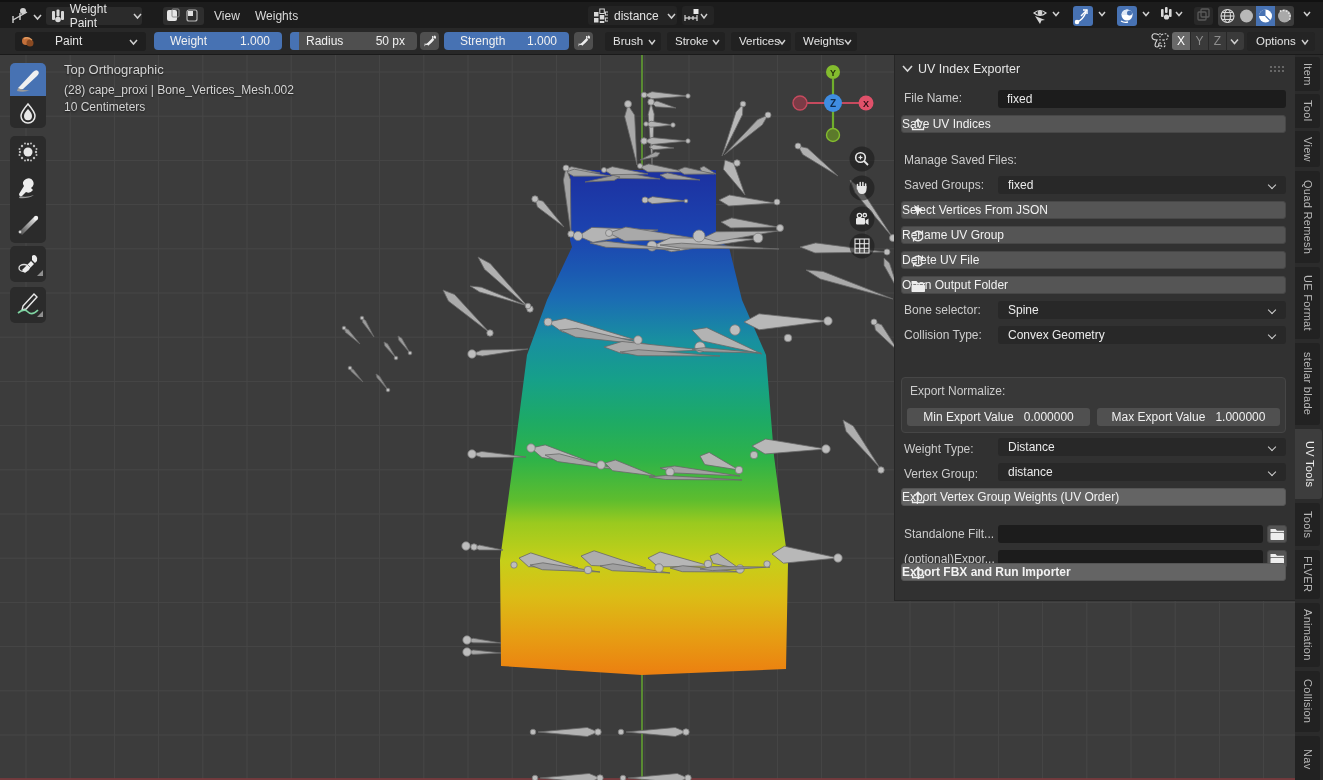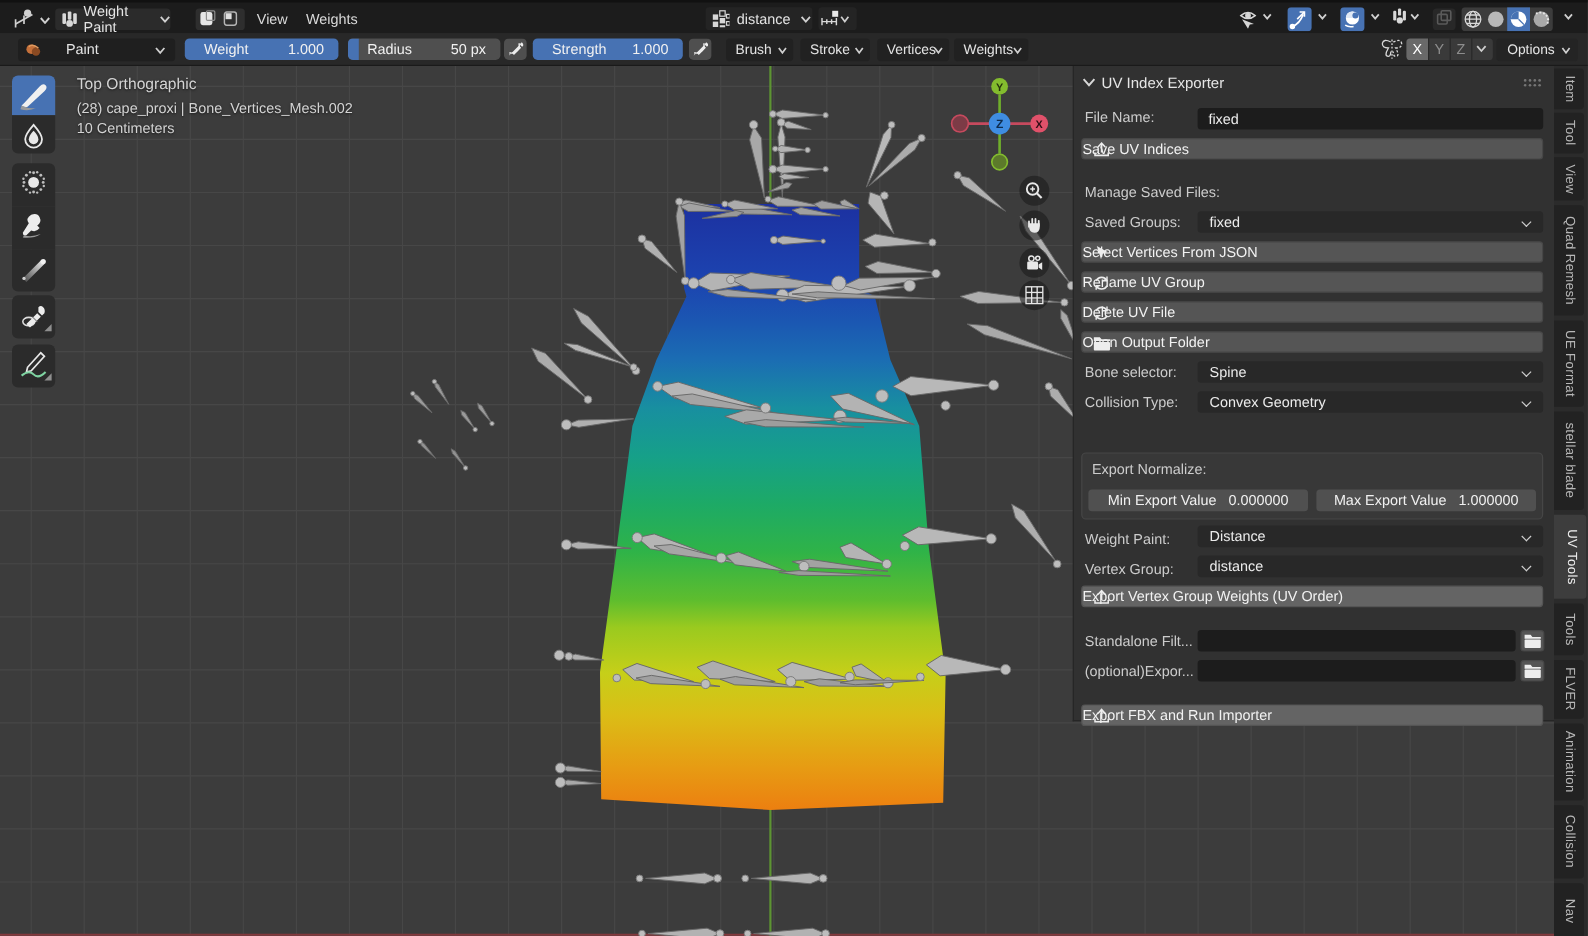--- a/index.html
+++ b/index.html
@@ -424,21 +424,21 @@
         </g>
       </svg>Open Output Folder</div>
     <div class="lab" style="left:9px;top:248px;">Bone selector:</div>
     <div class="psel" style="top:246px;">Spine<span class="chev"></span></div>
     <div class="lab" style="left:9px;top:273px;">Collision Type:</div>
     <div class="psel" style="top:271px;">Convex Geometry<span class="chev"></span></div>
     <div class="abs" style="left:6px;top:322px;width:385px;height:56px;background:#383838;border:1px solid #464646;border-radius:4px;"></div>
     <div class="lab" style="left:15px;top:329px;">Export Normalize:</div>
     <div class="abs" style="left:12px;top:353px;width:183px;height:18px;background:#505050;border-radius:3px;color:#f0f0f0;font-size:12px;text-align:center;line-height:18px;">Min Export Value&nbsp;&nbsp;&nbsp;0.000000</div>
     <div class="abs" style="left:202px;top:353px;width:183px;height:18px;background:#505050;border-radius:3px;color:#f0f0f0;font-size:12px;text-align:center;line-height:18px;">Max Export Value&nbsp;&nbsp;&nbsp;1.000000</div>
-    <div class="lab" style="left:9px;top:387px;">Weight Paint:</div>
+    <div class="lab" style="left:9px;top:387px;">Weight Type:</div>
     <div class="psel" style="top:383px;">Distance<span class="chev"></span></div>
     <div class="lab" style="left:9px;top:412px;">Vertex Group:</div>
     <div class="psel" style="top:408px;">distance<span class="chev"></span></div>
     <div class="pbtn lt" style="top:433px;"><svg width="14" height="13" style="position:absolute;left:9px;top:2px">
         <g stroke="#ededed" stroke-width="1.3" fill="none">
 <path d="M 7 9 L 7 1.5 M 4 4.5 L 7 1.2 L 10 4.5"></path>
           <path d="M 1.5 9 L 1.5 11.5 L 12.5 11.5 L 12.5 9"></path>
         </g>
       </svg>Export Vertex Group Weights (UV Order)</div>
     <div class="lab" style="left:9px;top:472px;">Standalone Filt...</div>
@@ -452,21 +452,21 @@
       </svg></div>
     <div class="lab" style="left:9px;top:497px;">(optional)Expor...</div>
     <div class="pinput" style="top:495px;width:265px;"></div>
     <div class="abs" style="left:372px;top:495px;width:20px;height:18px;background:#555;border:1px solid #474747;border-radius:3px;">
 <svg width="15" height="13" style="margin:2px 0 0 2px">
         <g fill="#ededed">
           <path d="M 0.5 1 L 5.5 1 L 7 2.8 L 14 2.8 L 14 4.2 L 0.5 4.2 Z"></path>
           <rect x="0.5" y="5" width="13.5" height="7" rx="0.8"></rect>
         </g>
       </svg></div>
-    <div class="pbtn lt" style="top:532px;"><svg width="14" height="13" style="position:absolute;left:9px;top:2px">
+    <div class="pbtn lt" style="top:508px;font-weight:bold;"><svg width="14" height="13" style="position:absolute;left:9px;top:2px">
         <g stroke="#ededed" stroke-width="1.3" fill="none">
 <path d="M 7 9 L 7 1.5 M 4 4.5 L 7 1.2 L 10 4.5"></path>
           <path d="M 1.5 9 L 1.5 11.5 L 12.5 11.5 L 12.5 9"></path>
         </g>
       </svg>Export FBX and Run Importer</div>
   </div>
 <div id="tabs">
     <div class="tab" style="top:2px;height:34px;line-height:25px;">Item</div>
     <div class="tab" style="top:39px;height:34px;line-height:25px;">Tool</div>
     <div class="tab" style="top:76px;height:36px;line-height:25px;">View</div>

